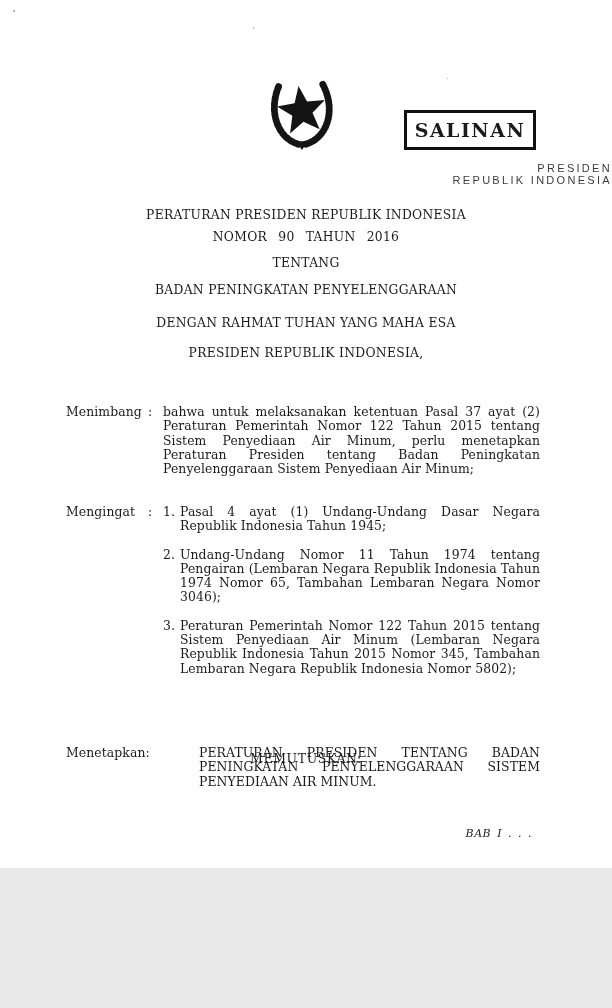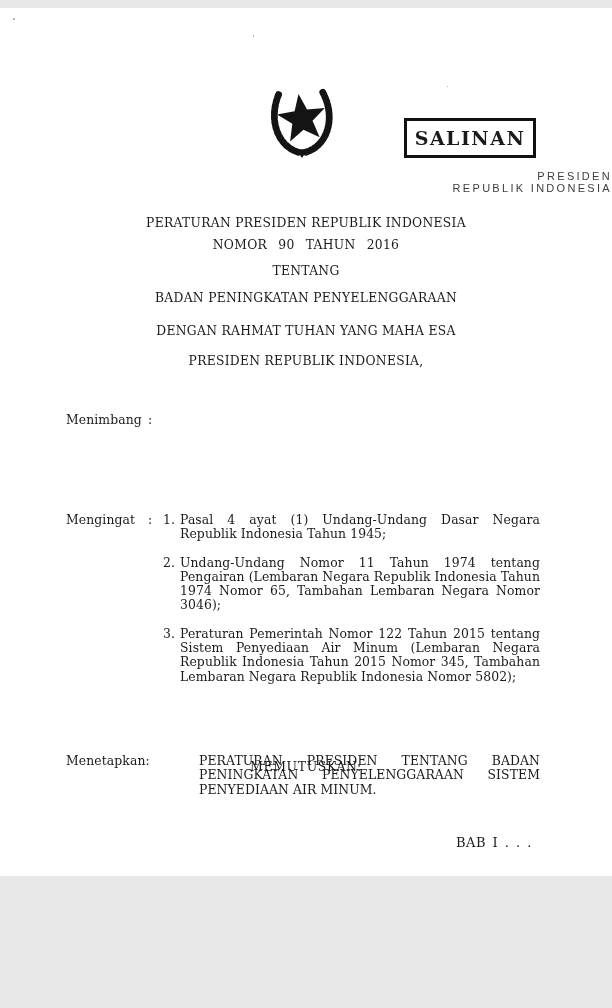--- a/index.html
+++ b/index.html
@@ -1,19 +1,19 @@
 <!DOCTYPE html>
 <html><head>
 <meta charset="utf-8">
 <style>
   html,body{margin:0;padding:0;background:#e8e8e8;}
   .page{
     position:relative;
     width:612px;height:868px;
-    margin:8px auto;
+    margin:0 auto;
     background:#ffffff;
     font-family:"DejaVu Serif","Liberation Serif",serif;
     color:#1a1a1a;
     overflow:hidden;
   }
   
   .seal{position:absolute;left:263px;top:71px;width:78px;height:80px;}
   .salinan-box{
     position:absolute;left:404px;top:110px;width:126px;height:34px;
     border:3px solid #111;
@@ -52,21 +52,21 @@
   .colon{text-align:left;}
   .basis-item{display:grid;grid-template-columns:17px 1fr;margin-bottom:14px;}
   .basis-item:last-child{margin-bottom:0;}
   .memutuskan{
     position:absolute;top:751px;left:0;right:0;
     text-align:center;font-size:12.5px;letter-spacing:0.6px;
   }
   .sec-menetapkan{top:746px;display:grid;grid-template-columns:85px 1fr;gap:48px;}
   .catchword{
     position:absolute;top:827px;right:80px;
-    font-size:13px;letter-spacing:0.5px;word-spacing:2px;
+    font-size:11px;letter-spacing:0.5px;word-spacing:2px;font-style:italic;
   }
   
   .speck{position:absolute;background:#9a9a9a;border-radius:50%;}
 </style>
 </head>
 <body>
 
 <div class="page">
 
   <div class="seal">
@@ -96,20 +96,21 @@
     <div class="t-num">NOMOR 90 TAHUN 2016</div>
     <div class="t-tentang">TENTANG</div>
     <div class="t-subj1">BADAN PENINGKATAN PENYELENGGARAAN</div>
     <div class="t-inv">DENGAN RAHMAT TUHAN YANG MAHA ESA</div>
     <div class="t-issuer">PRESIDEN REPUBLIK INDONESIA,</div>
   </div>
 
   <div class="sec sec-menimbang">
     <span class="lbl">Menimbang</span>
     <span class="colon">:</span>
+    <p class="just">bahwa untuk melaksanakan ketentuan Pasal 37 ayat (2) Peraturan Pemerintah Nomor 122 Tahun 2015 tentang Sistem Penyediaan Air Minum, perlu menetapkan Peraturan Presiden tentang Badan Peningkatan Penyelenggaraan Sistem Penyediaan Air Minum;</p>
   </div>
 
   <div class="sec sec-mengingat">
     <span class="lbl">Mengingat</span>
     <span class="colon">:</span>
     <div>
       <div class="basis-item">
         <span>1.</span>
         <p class="just">Pasal 4 ayat (1) Undang-Undang Dasar Negara Republik Indonesia Tahun 1945;</p>
       </div>

